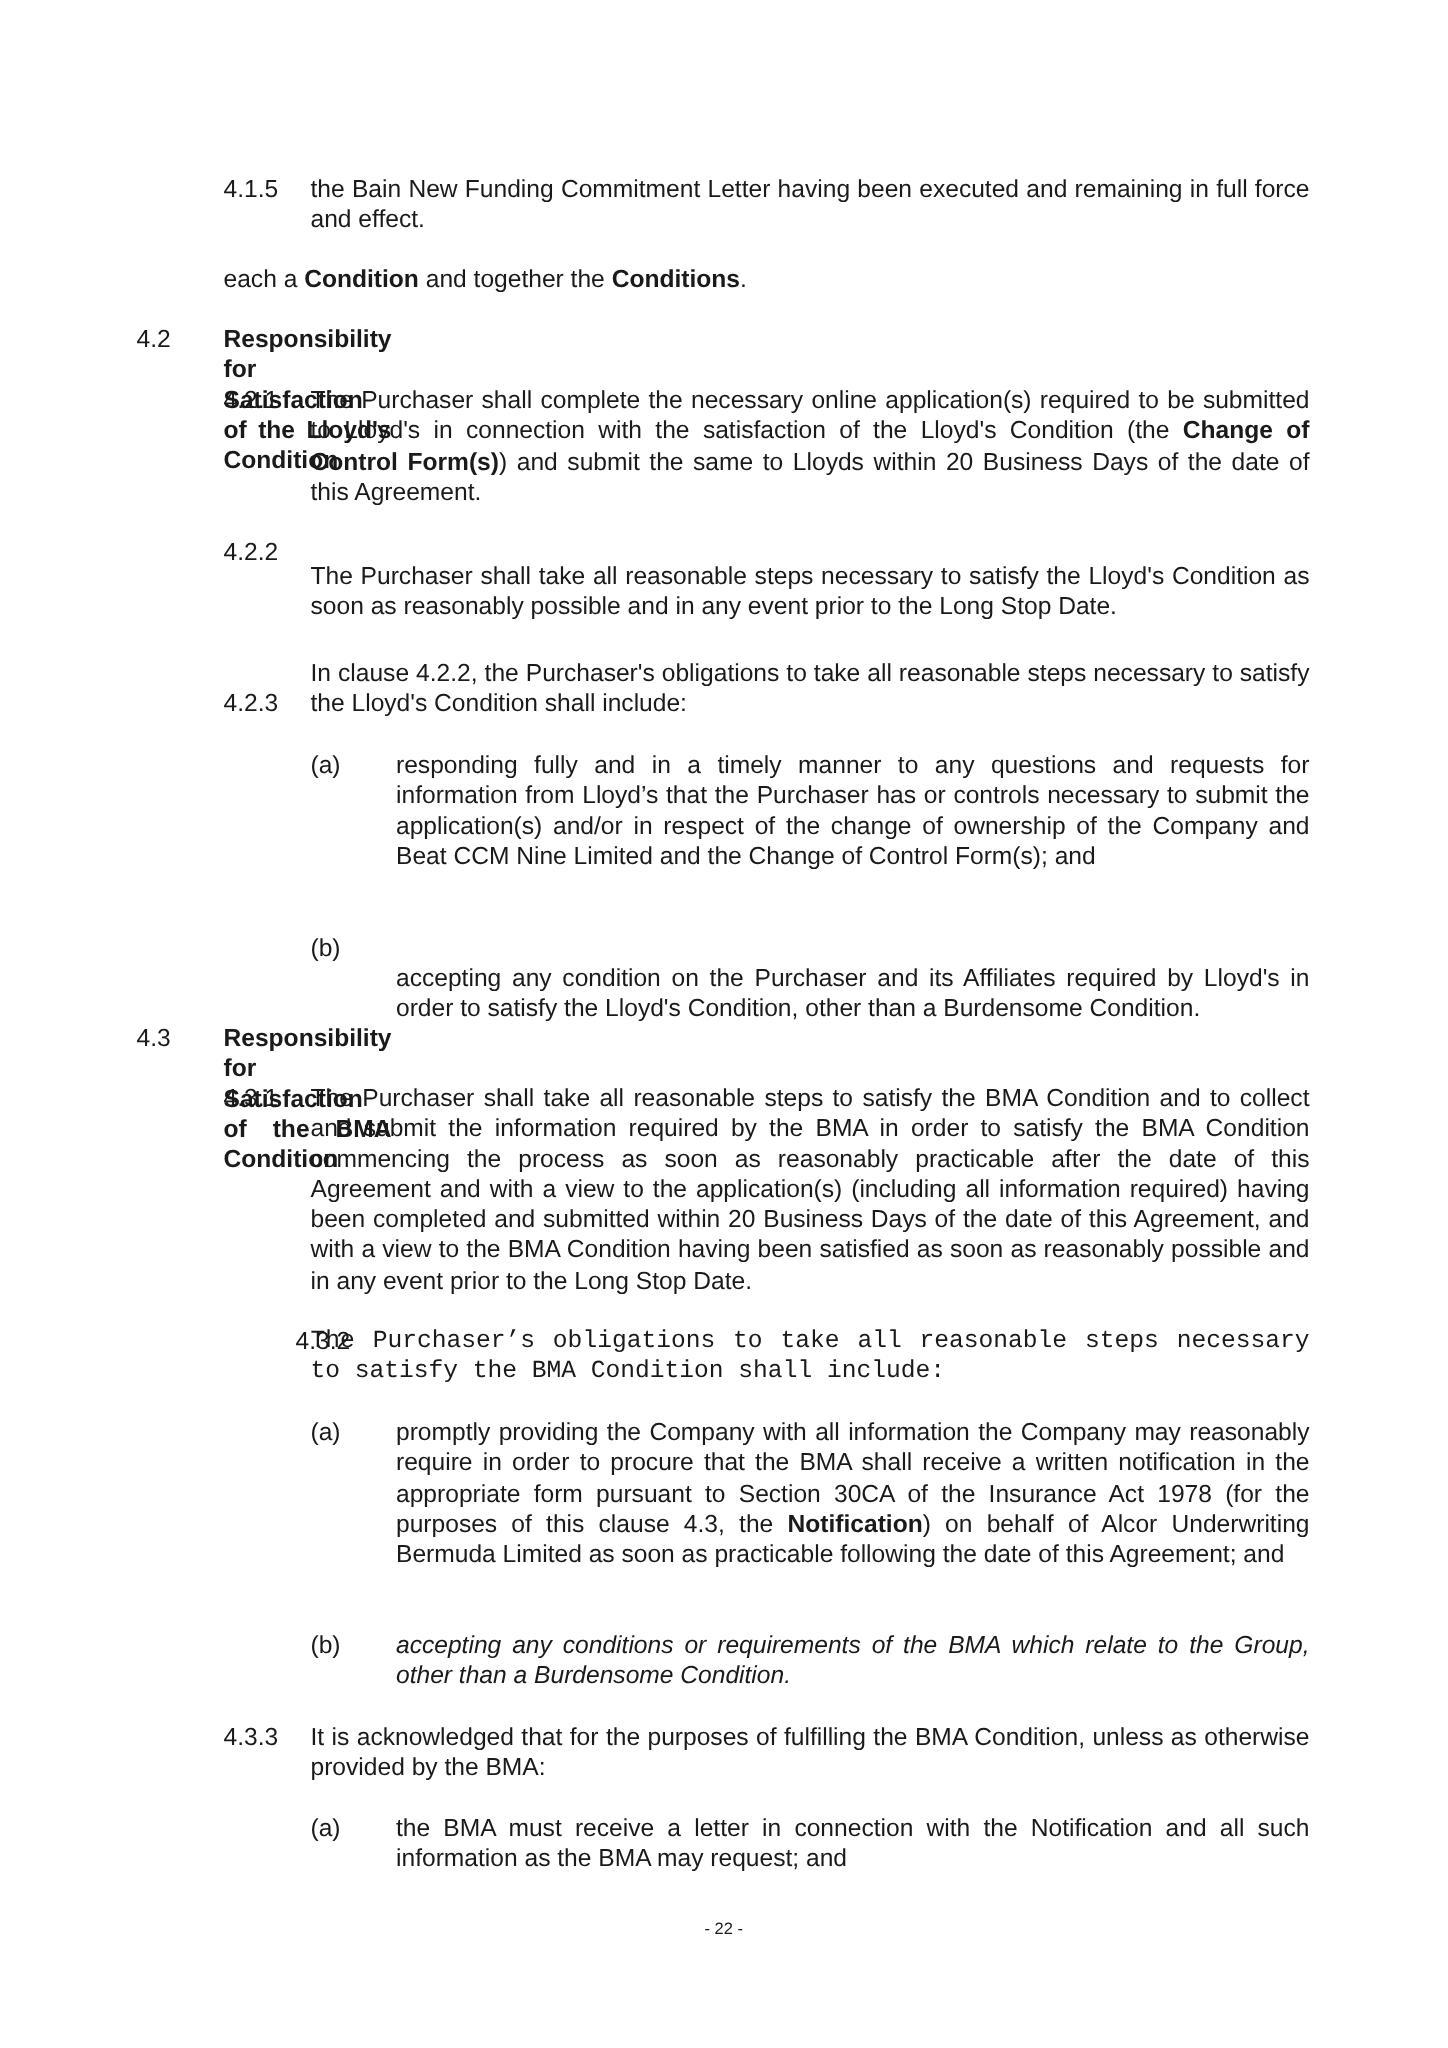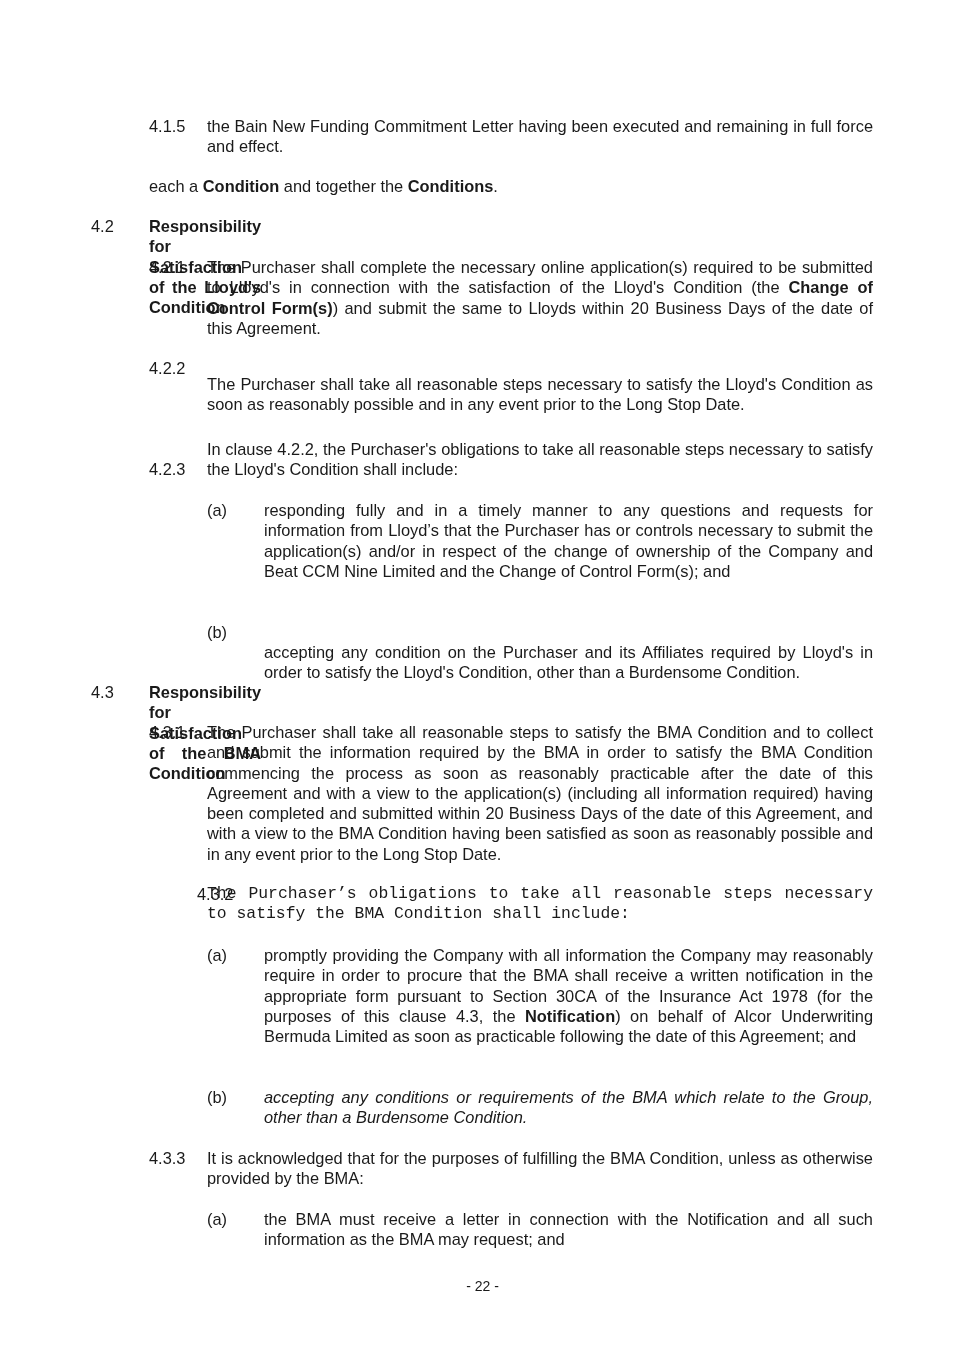--- a/index.html
+++ b/index.html
@@ -8,21 +8,21 @@
     font-family: "Liberation Sans", sans-serif;
     color: #1a1a1a;
     font-size: 16.4px;
     line-height: 20.3px;
   }
   .blk { position: absolute; }
   .num { position: absolute; }
   .txt { position: absolute; text-align: justify; }
   .last-left { text-align-last: left; }
   b { font-weight: bold; }
-  .footer { position: absolute; top: 1276px; left: 0; width: 965px; text-align: center; font-size: 14px; }
+  .footer { position: absolute; top: 1276px; left: 0; width: 965px; text-align: center; font-size: 11px; }
 </style>
 </head>
 <body>
 
 <div class="blk">
   <span class="num" style="top:116px;left:149px;">4.1.5</span>
   <div class="txt last-left" style="top:116px;left:207px;width:666px;">the Bain New Funding Commitment Letter having been executed and remaining in full force and effect.</div>
 </div>
 
 <div class="txt" style="top:176px;left:149px;width:724px;"><span>each a </span><b>Condition</b><span> and together the </span><b>Conditions</b><span>.</span></div>

